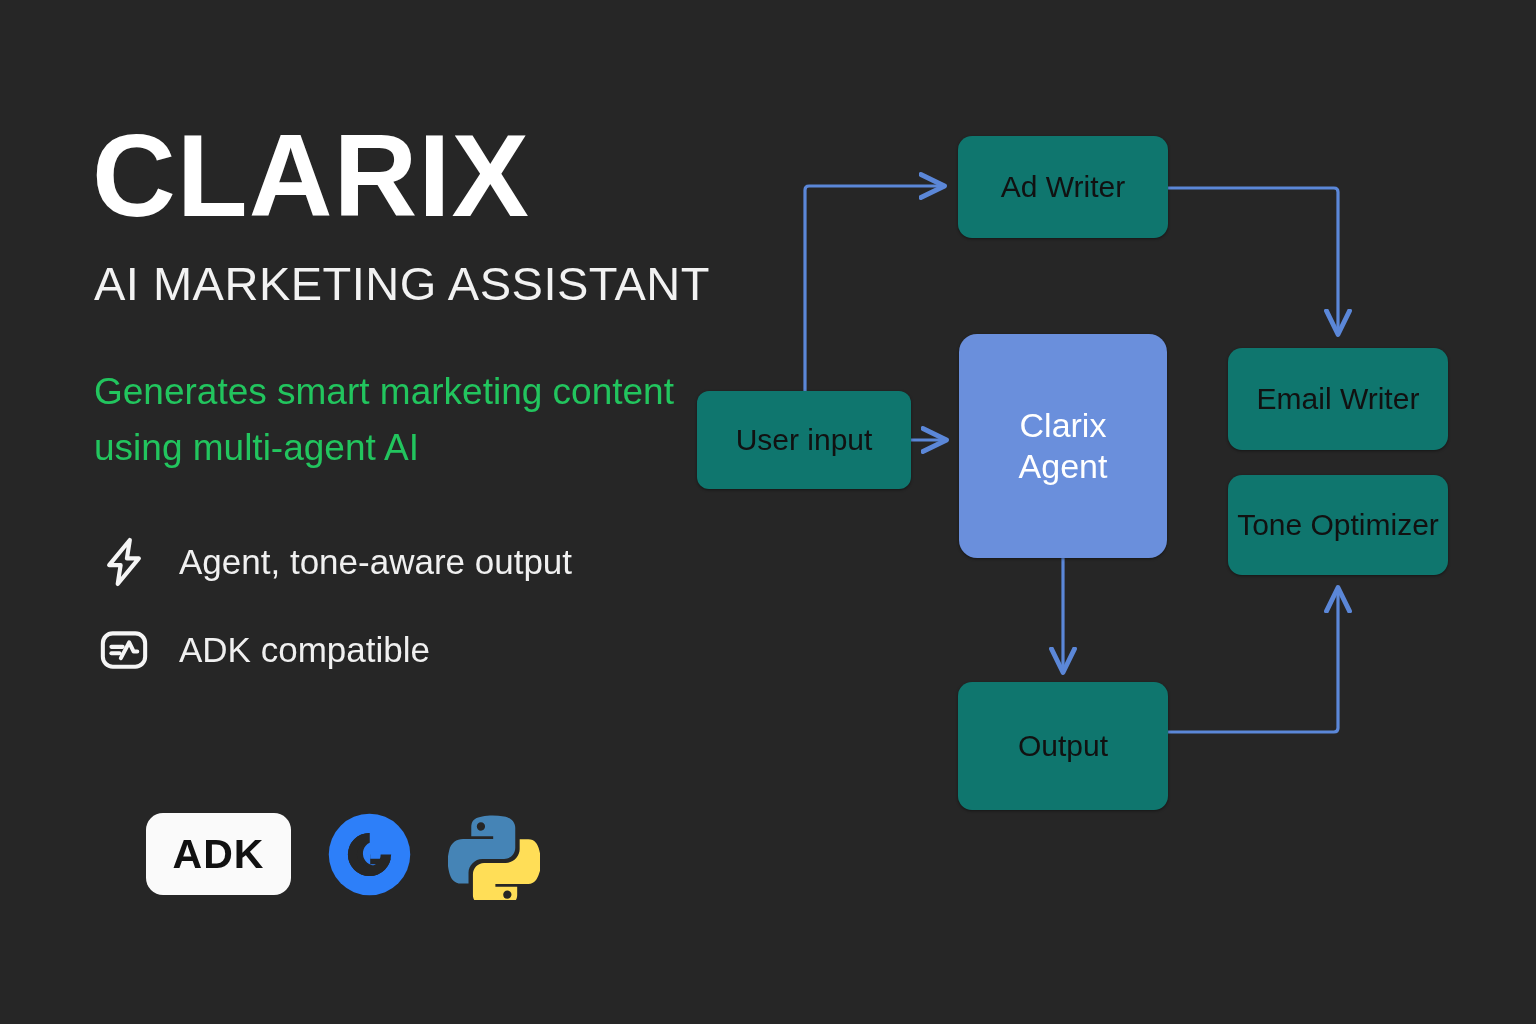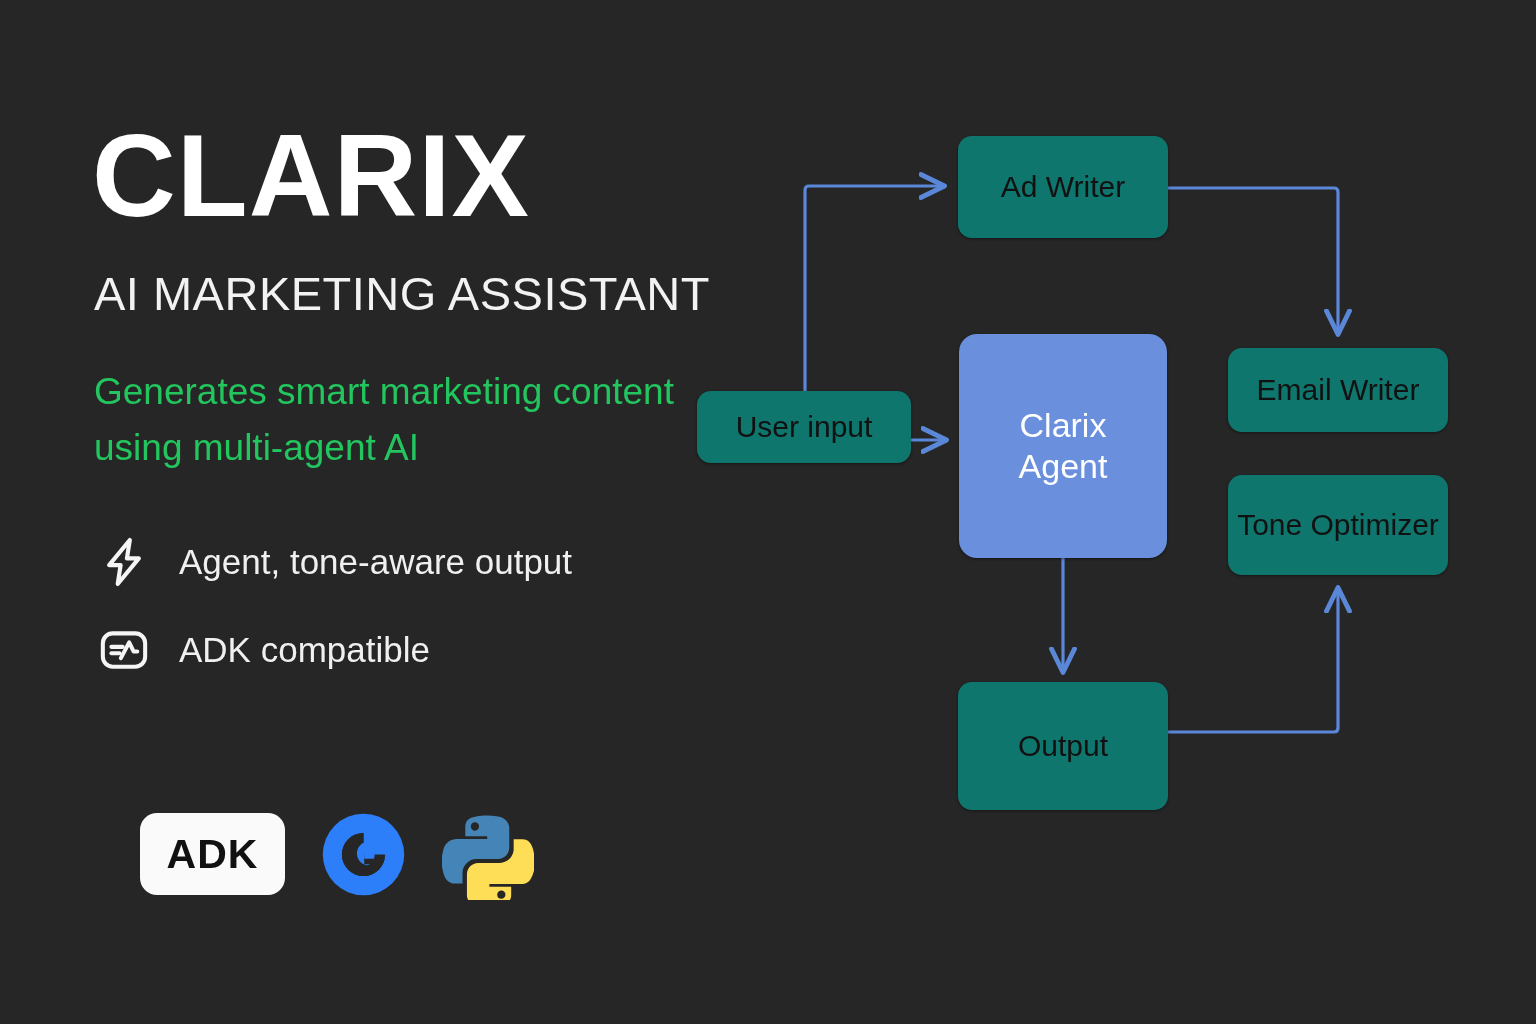--- a/index.html
+++ b/index.html
@@ -17,21 +17,21 @@
 
   .brand-title {
     position:absolute; left:0; top:118px;
     font-size:116px;
     font-weight:700;
     letter-spacing:1px;
     color:#ffffff;
     line-height:1;
   }
   .brand-subtitle {
-    position:absolute; left:2px; top:269px;
+    position:absolute; left:2px; top:259px;
     font-size:47px;
     font-weight:400;
     letter-spacing:0.5px;
     color:#f2f2f2;
     line-height:1.05;
     white-space:nowrap;
   }
   .brand-desc {
     position:absolute; left:2px; top:364px;
     font-size:37px;
@@ -56,21 +56,21 @@
   .feature-label {
     margin-left:25px;
     font-size:35px;
     font-weight:400;
     color:#f0f0f0;
     white-space:nowrap;
   }
 
   
   .badges {
-    position:absolute; left:4px; top:808px;
+    position:absolute; left:10px; top:808px;
     display:flex; align-items:center; gap:36px;padding-left:44px;
   }
   .badge-adk {
     width:145px; height:82px;
     background:#fafafa;
     border-radius:17px;
     display:flex; align-items:center; justify-content:center;
     font-size:41px;
     font-weight:700;
     letter-spacing:1px;
@@ -183,25 +183,25 @@
         <path d="M1168,188 L1334,188 Q1338,188 1338,192 L1338,332" marker-end="url(#ah)"></path>
 
         <path d="M1063,558 L1063,670" marker-end="url(#ah)"></path>
 
         <path d="M1168,732 L1334,732 Q1338,732 1338,728 L1338,590" marker-end="url(#ah)"></path>
       </g>
     </svg>
 
     <div class="dnode" style="left:958px; top:136px; width:210px; height:102px;">Ad Writer</div>
 
-    <div class="dnode" style="left:697px; top:391px; width:214px; height:72px;">User input</div>
+    <div class="dnode" style="left:697px; top:391px; width:214px; height:98px;border-radius:12px;">User input</div>
 
     <div class="dnode accent" style="left:959px; top:334px; width:208px; height:224px; white-space:pre-line;">Clarix
 Agent</div>
 
-    <div class="dnode" style="left:1228px; top:348px; width:220px; height:84px;">Email Writer</div>
+    <div class="dnode" style="left:1228px; top:348px; width:220px; height:102px;">Email Writer</div>
 
     <div class="dnode" style="left:1228px; top:475px; width:220px; height:100px;">Tone Optimizer</div>
 
     <div class="dnode" style="left:958px; top:682px; width:210px; height:128px;">Output</div>
 
   </div>
 </div>
 
 </body></html>

